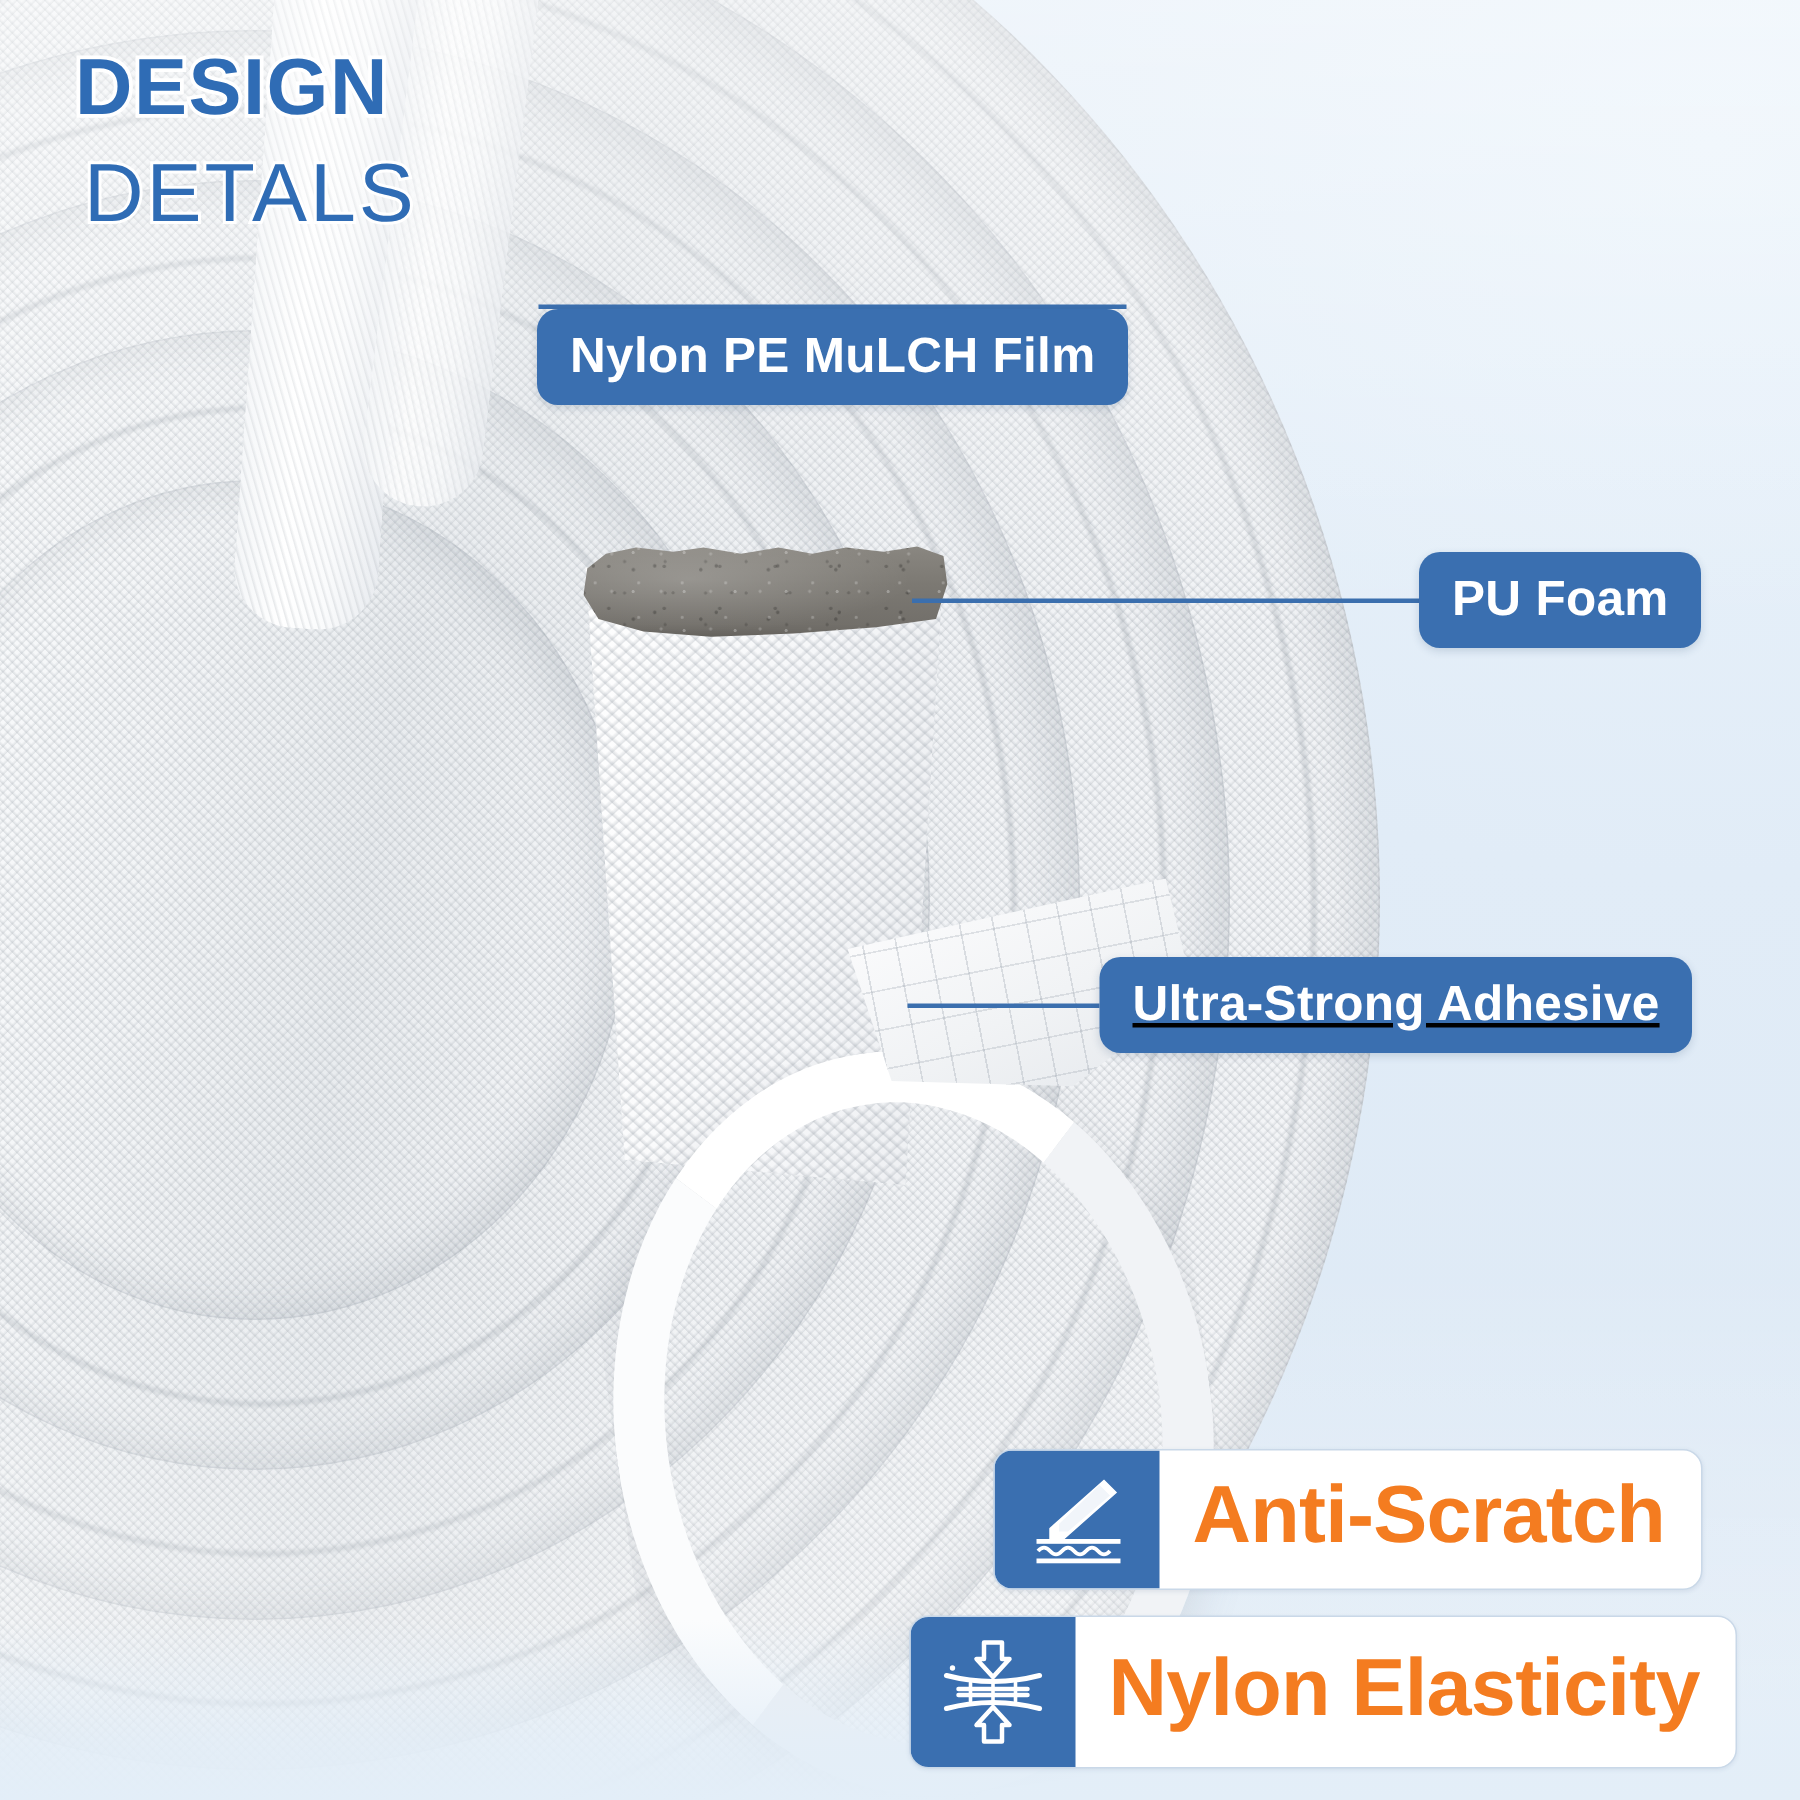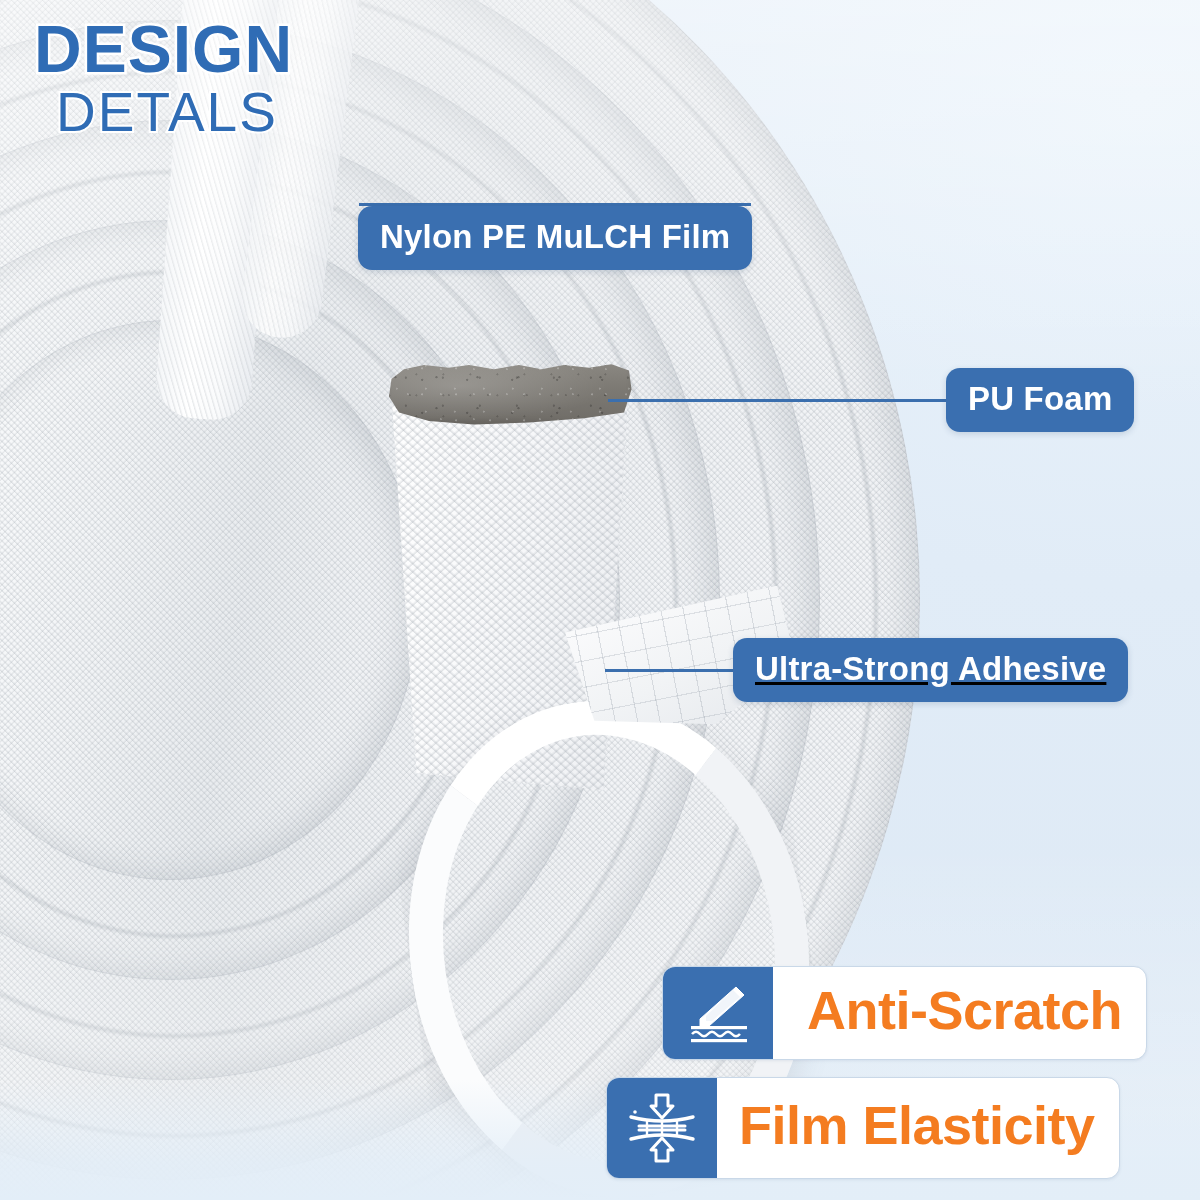--- a/index.html
+++ b/index.html
@@ -198,28 +198,28 @@
   }
 
   
   .title-block {
     position: absolute;
     left: 34px;
     top: 18px;
     z-index: 9;
   }
   .title-main {
-    font-size: 66px;
+    font-size: 53px;
     font-weight: 700;
     letter-spacing: 1px;
     color: #2f6cb5;
     line-height: 0.96;
     -webkit-text-stroke: 5px #ffffff;
     paint-order: stroke fill;
-    margin: 0;
+    margin: 16px;
   }
   .title-sub {
     font-size: 55px;
     font-weight: 400;
     letter-spacing: 2px;
     color: #2f6cb5;
     line-height: 1.0;
     margin: 4px 0 0 22px;
     -webkit-text-stroke: 4px #ffffff;
     paint-order: stroke fill;
@@ -282,21 +282,21 @@
     color: #f47c20;
     font-size: 54px;
     font-weight: 600;
     letter-spacing: -0.5px;
     padding: 4px 24px 10px 22px;
     white-space: nowrap;
     display: flex;
     align-items: center;
   }
 
-  #feature-scratch { left: 662px; top: 966px; height: 92px; gap: 12px; }
+  #feature-scratch { left: 662px; top: 966px; height: 92px; }
   #feature-elastic { left: 606px; top: 1077px; height: 100px; }
 
   .bottom-fade {
     position: absolute;
     left: 0; right: 0; bottom: 0;
     height: 120px;
     background: linear-gradient(180deg, rgba(227,238,248,0) 0%, rgba(227,238,248,0.85) 70%, rgba(227,238,248,1) 100%);
     pointer-events: none;
     z-index: 2;
   }
@@ -380,17 +380,17 @@
           <path d="M16 38 L62 38" stroke-width="3"></path>
           <path d="M24 30 L24 42" stroke-width="2.4"></path>
           <path d="M39 30 L39 42" stroke-width="2.4"></path>
           <path d="M54 30 L54 42" stroke-width="2.4"></path>
         </g>
         <path d="M33 3 L45 3 L45 14 L50 14 L39 26 L28 14 L33 14 Z" fill="none" stroke="#ffffff" stroke-width="3" stroke-linejoin="round"></path>
         <path d="M33 69 L45 69 L45 58 L50 58 L39 46 L28 58 L33 58 Z" fill="none" stroke="#ffffff" stroke-width="3" stroke-linejoin="round"></path>
         <circle cx="12" cy="20" r="1.8" fill="#ffffff"></circle>
       </svg>
     </div>
-    <div class="feature-label">Film Elasticity</div>
+    <div class="feature-label">Nylon Elasticity</div>
   </div>
 
   <div class="bottom-fade"></div>
 </div>
 
 </body></html>

